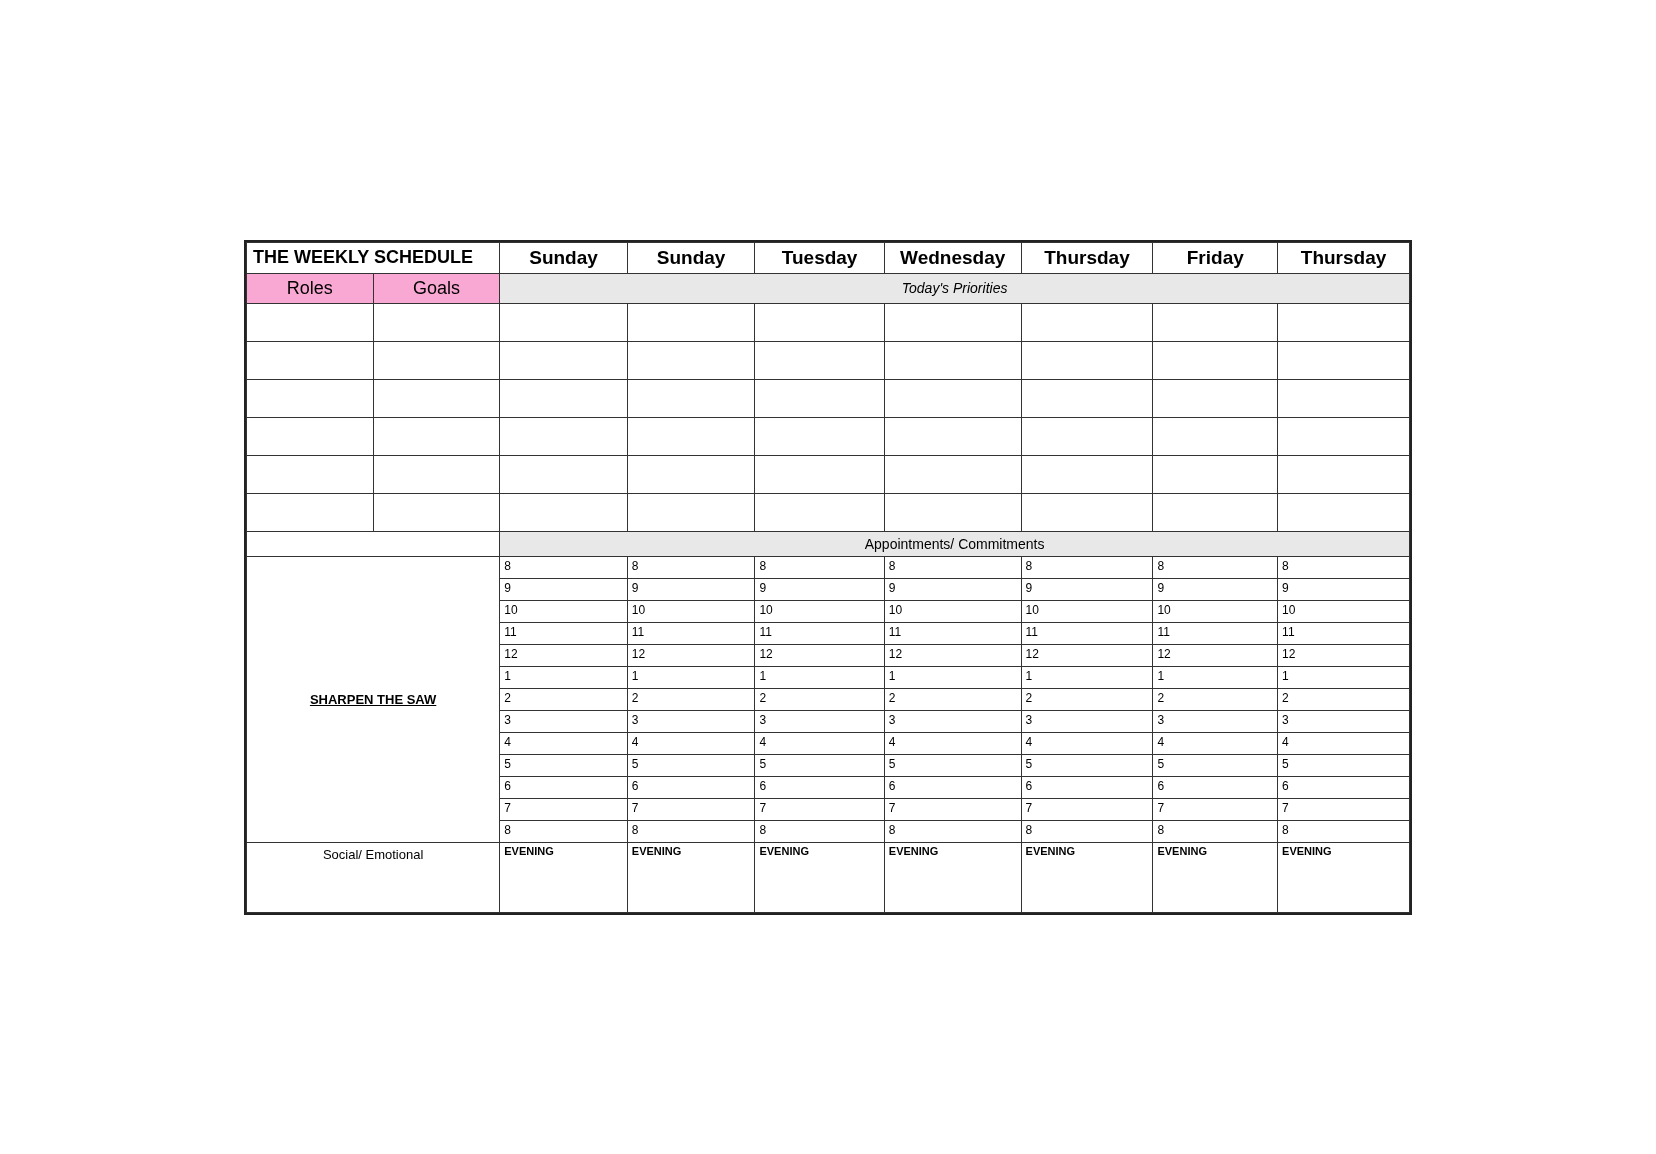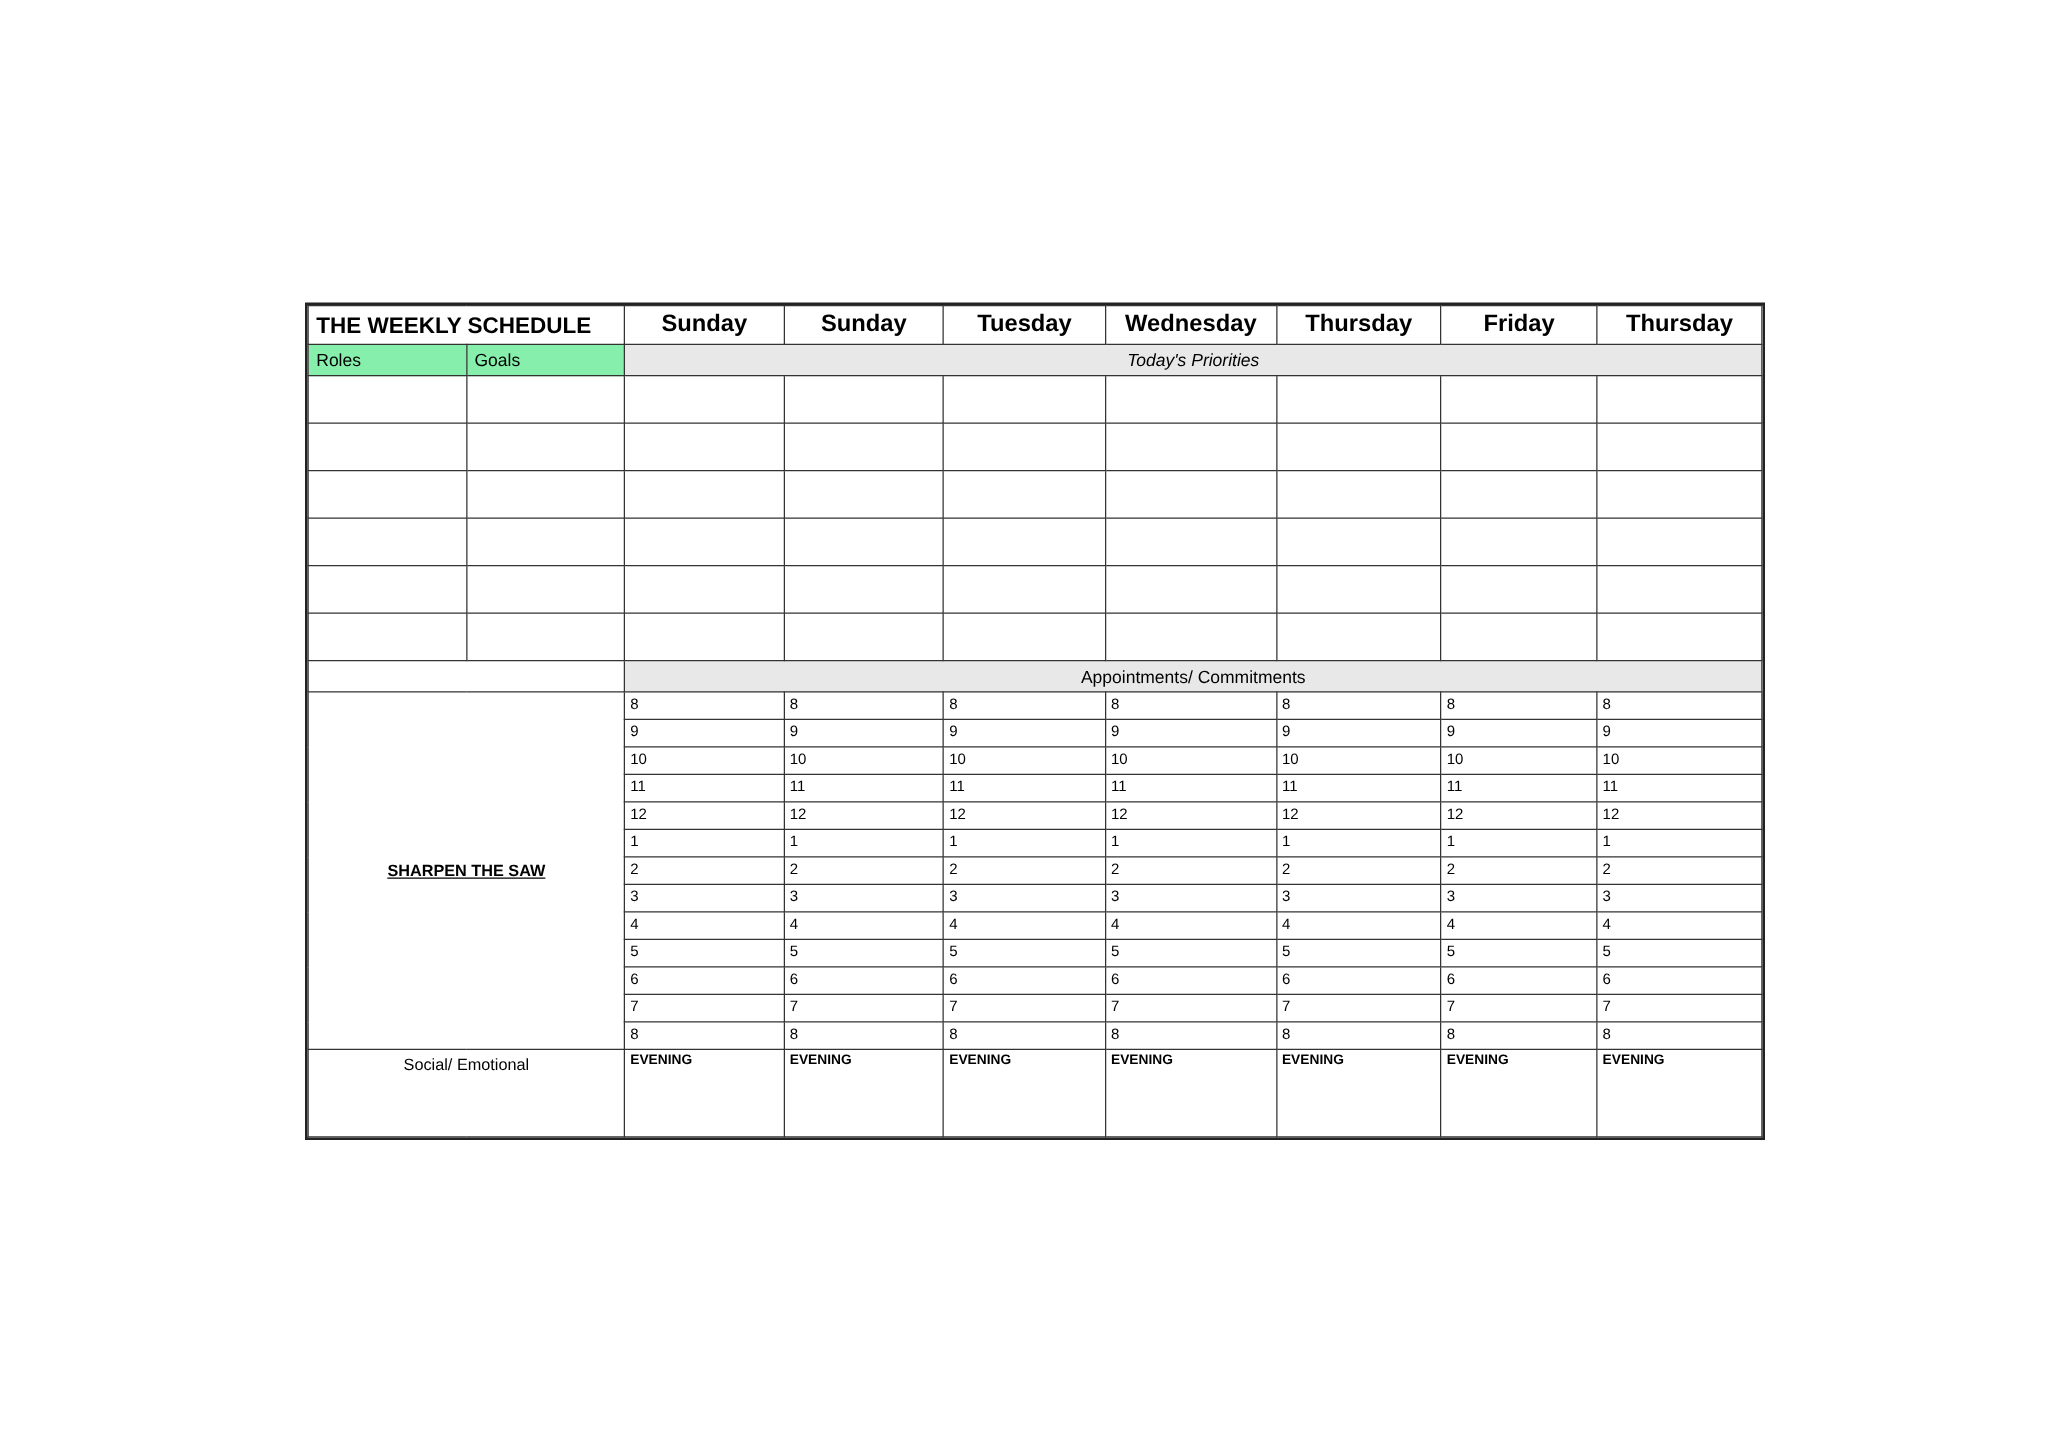--- a/index.html
+++ b/index.html
@@ -31,23 +31,23 @@
       font-weight: bold;
       white-space: nowrap;
     }
     .day-header {
       background: #fff;
       font-size: 19px;
       font-weight: bold;
       text-align: center;
     }
     .roles-goals-header {
-      background: #86efac;
-      text-align: left;
-      font-size: 14px;
+      background: #f9a8d4;
+      text-align: center;
+      font-size: 18px;
     }
     .todays-priorities {
       background: #e8e8e8;
       text-align: center;
       font-size: 14px;
       font-style: italic;
       margin-top: 18px;
     }
     .empty-row td {
       height: 38px;

